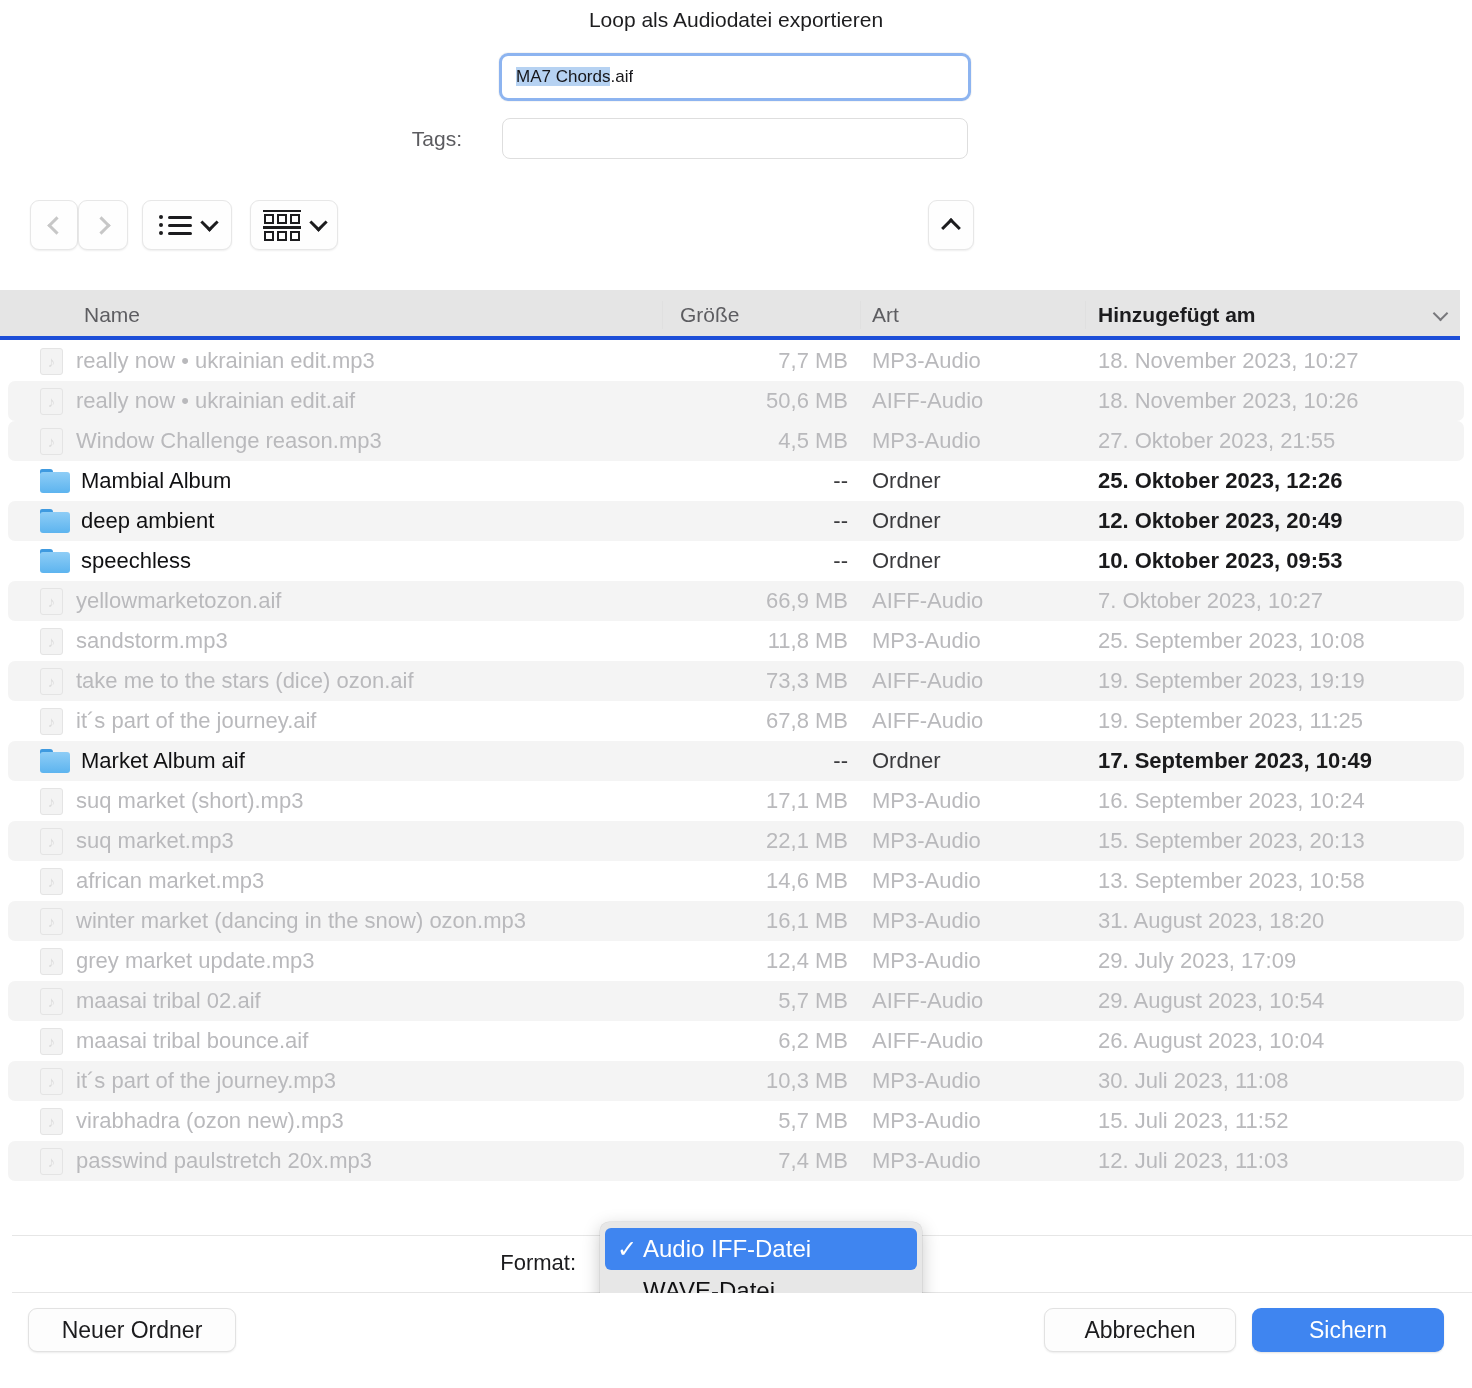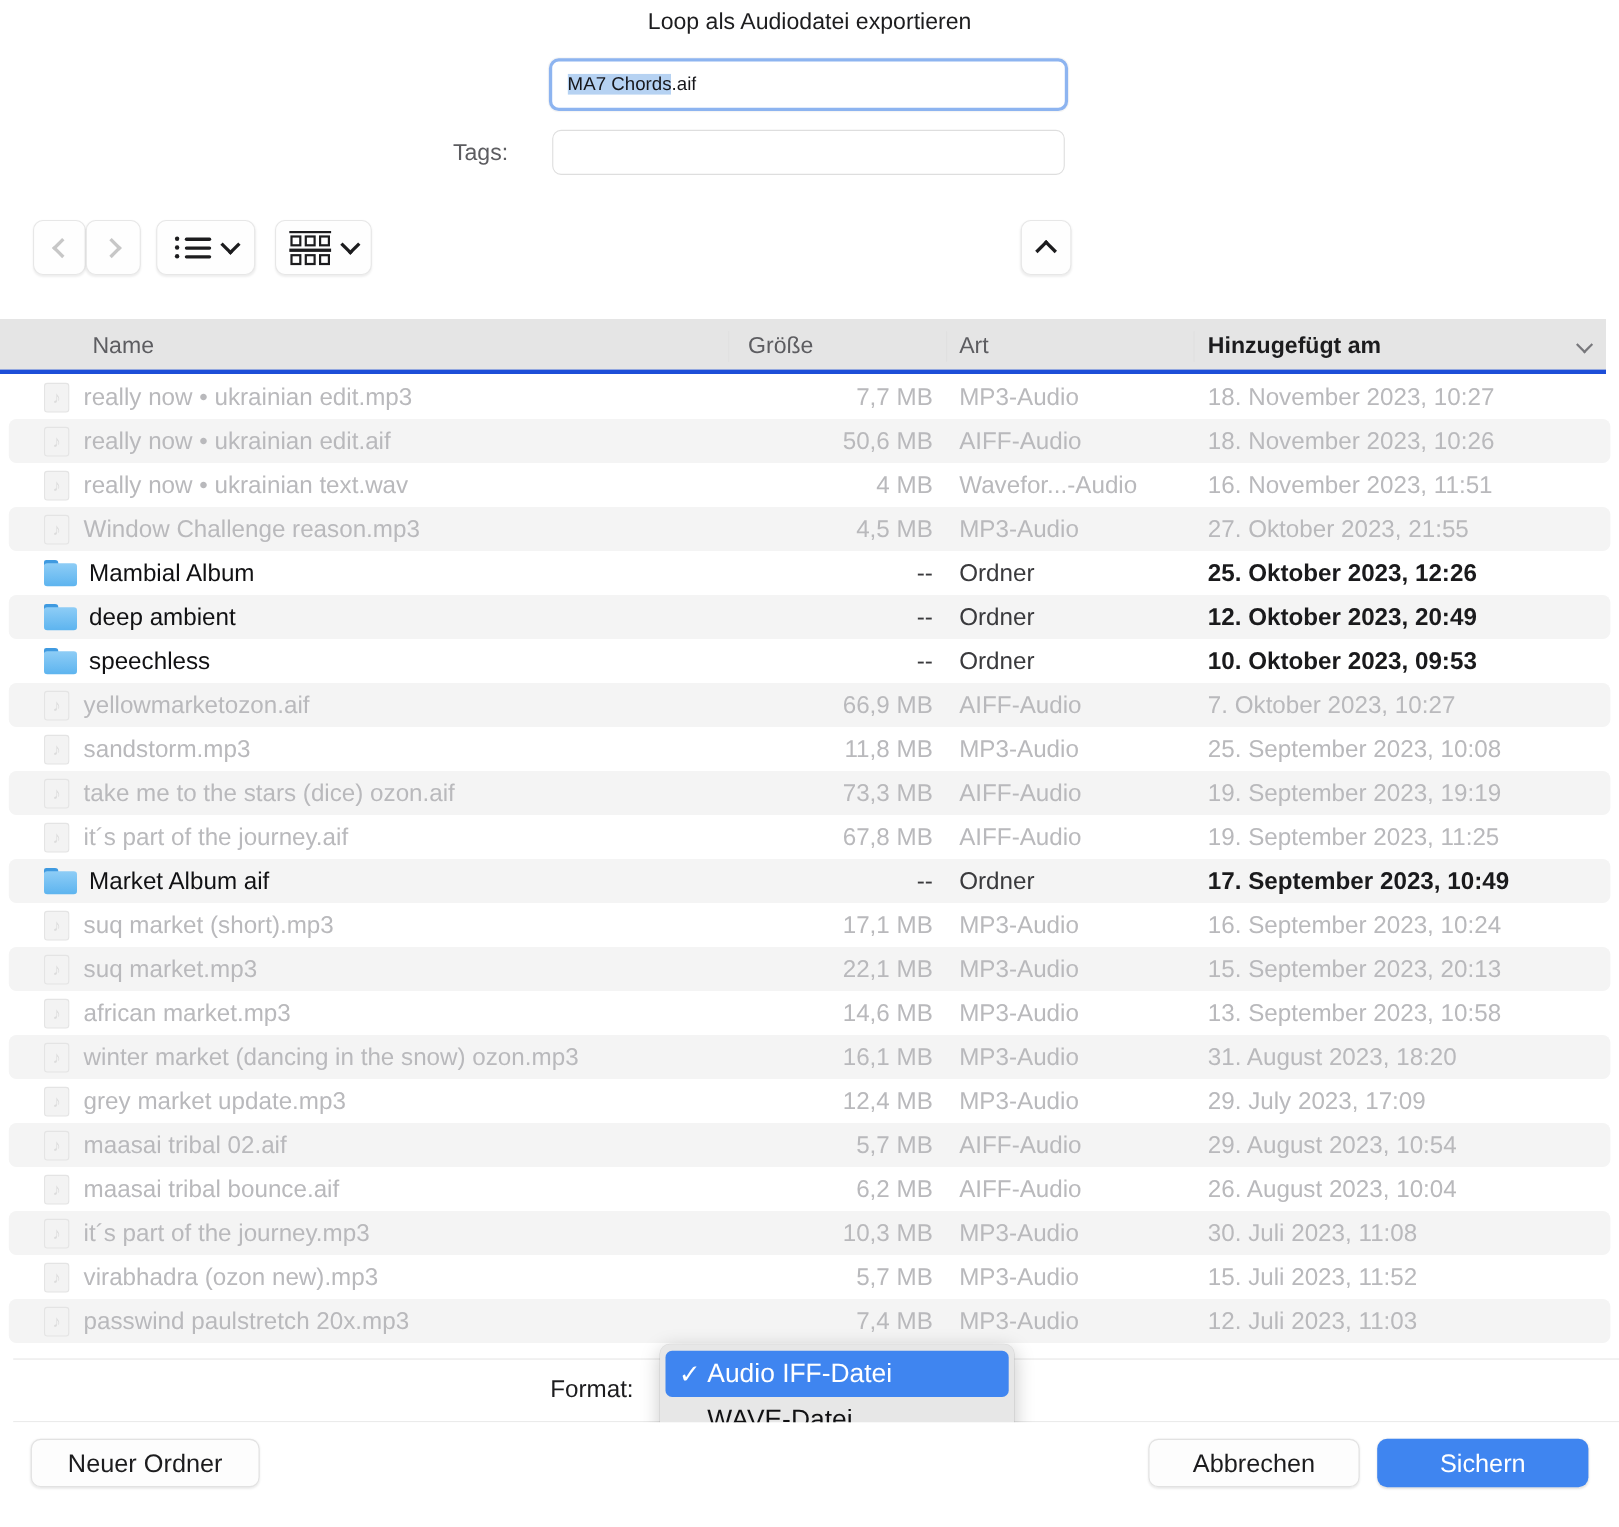--- a/index.html
+++ b/index.html
@@ -373,29 +373,20 @@
       </div>
       <div class="row file odd">
         <div class="c-name">
           <span class="ico-audio"></span>
           <span class="nm">really now • ukrainian edit.aif</span>
         </div>
         <div class="c-size">50,6 MB</div>
         <div class="c-kind">AIFF-Audio</div>
         <div class="c-date">18. November 2023, 10:26</div>
       </div>
-      <div class="row file">
-        <div class="c-name">
-          <span class="ico-audio"></span>
-          <span class="nm">really now • ukrainian text.wav</span>
-        </div>
-        <div class="c-size">4 MB</div>
-        <div class="c-kind">Wavefor...-Audio</div>
-        <div class="c-date">16. November 2023, 11:51</div>
-      </div>
       <div class="row file odd">
         <div class="c-name">
           <span class="ico-audio"></span>
           <span class="nm">Window Challenge reason.mp3</span>
         </div>
         <div class="c-size">4,5 MB</div>
         <div class="c-kind">MP3-Audio</div>
         <div class="c-date">27. Oktober 2023, 21:55</div>
       </div>
       <div class="row folder">

